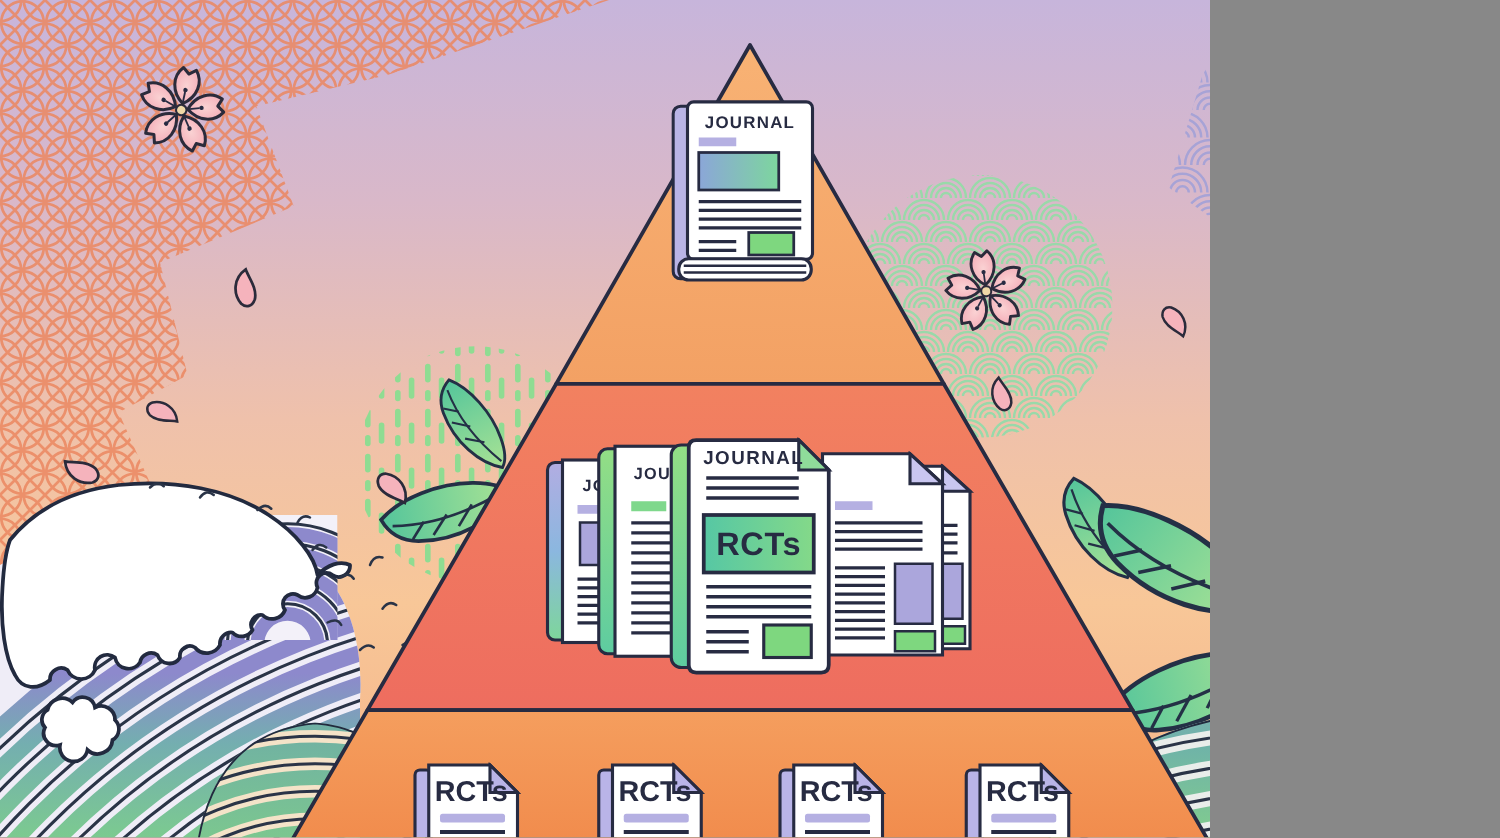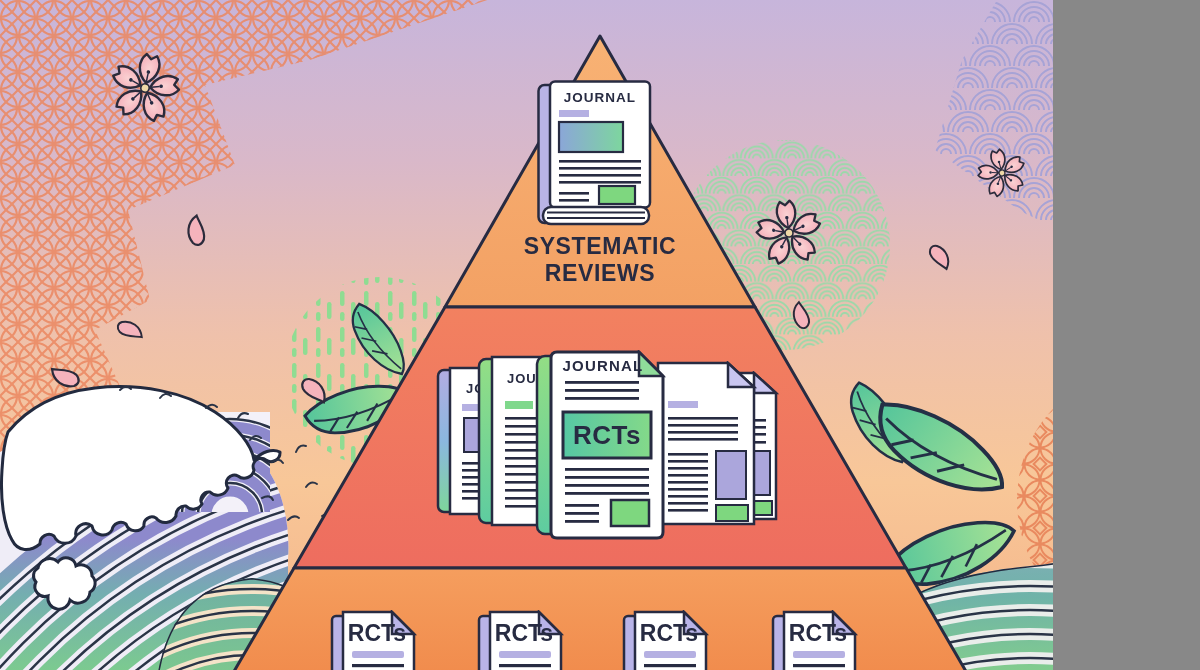--- a/index.html
+++ b/index.html
@@ -1,17 +1,17 @@
 <!DOCTYPE html>
 <html><head>
 <meta charset="utf-8">
 <style>
   html,body{margin:0;padding:0;background:#888;}
   .stage{
-    position:relative;width:1053px;height:670px;overflow:hidden;
+    position:relative;width:968px;height:670px;overflow:hidden;
     font-family:"Liberation Sans",sans-serif;
     background:linear-gradient(180deg,#c7b5db 0%,#d9b8c9 24%,#efc1ab 50%,#f8c798 72%,#f4b288 100%);
   }
   .abs{position:absolute;}
   svg{display:block;}
   svg text{font-family:"Liberation Sans",sans-serif;font-weight:bold;fill:#272b42;}
   #scene{position:absolute;left:0;top:0;z-index:1;}
   .paper{z-index:3;}
   .paper.back{z-index:2;}
   .paper.front{z-index:4;}
@@ -367,21 +367,20 @@
         <path d="M10,138 H108"></path>
     </g>
     <defs>
       <linearGradient id="gFigBG" x1="0" y1="0" x2="1" y2="0">
         <stop offset="0" stop-color="#8ba6d8"></stop>
           <stop offset="1" stop-color="#7dd69e"></stop>
       </linearGradient>
     </defs>
   </svg>
 
-  <div id="sr-label" class="abs">SYSTEMATIC REVIEWS</div>
 
   <svg class="abs paper back" style="left:436px;top:366px;" width="85" height="150" viewBox="0 0 85 150">
     <defs>
       <linearGradient id="gSpineTri" x1="0" y1="0" x2="0" y2="1">
         <stop offset="0" stop-color="#b2ade2"></stop>
           <stop offset="0.5" stop-color="#8bb7df"></stop>
           <stop offset="1" stop-color="#7ed69b"></stop>
       </linearGradient>
       <linearGradient id="gSpineGreen" x1="0" y1="0" x2="0" y2="1">
         <stop offset="0" stop-color="#93de85"></stop>

